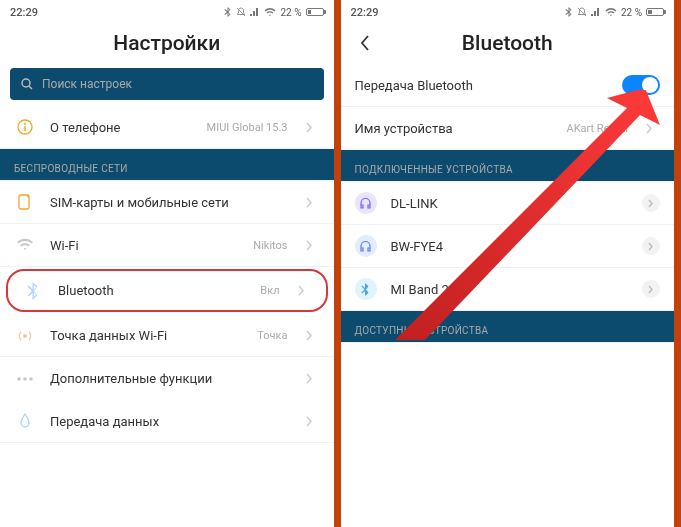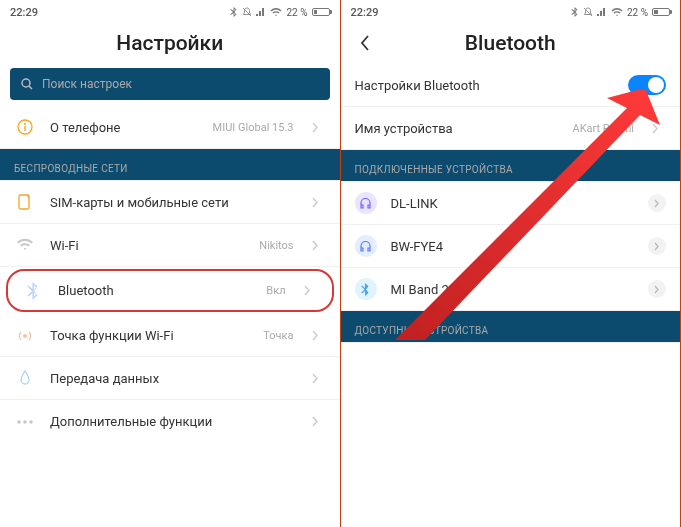--- a/index.html
+++ b/index.html
@@ -8,21 +8,21 @@
       background: #fff;
       display: flex;
       width: 681px;
       height: 527px;
       color: #333;
     }
     .panel {
       flex: 1;
       display: flex;
       flex-direction: column;
-      border-right: 1px solid #c2410c;
+      border-right: 7px solid #c2410c;
       position: relative;
       background: #fff;
     }
     .panel:last-child { border-right: none; }
 
     
     .status-bar {
       display: flex;
       justify-content: space-between;
       align-items: center;
@@ -298,52 +298,52 @@
     </div>
   </div>
 
   <div class="row">
     <span class="icon-wrap">
       <svg width="18" height="16" viewBox="0 0 18 16">
           <circle cx="9" cy="9" r="2" fill="#f5c6a6"></circle>
           <path d="M5 13c-2.2-2.2-2.2-5.8 0-8M13 5c2.2 2.2 2.2 5.8 0 8" stroke="#f5c6a6" stroke-width="1.3" fill="none"></path>
         </svg>
     </span>
-    <span class="label">Точка функции Wi-Fi</span>
+    <span class="label">Точка данных Wi-Fi</span>
     <span class="value">Точка</span>
-    <span class="chevron">
-        <svg width="7" height="11" viewBox="0 0 7 11">
-          <path d="M1 1l4 4.5L1 10" stroke="#ccc" stroke-width="1.5" fill="none"></path>
-        </svg>
-      </span>
-  </div>
-
-  <div class="row">
-    <span class="icon-wrap">
-      <svg width="14" height="18" viewBox="0 0 14 18">
-          <path d="M7 2C5 5 3 8 3 11a4 4 0 0 0 8 0c0-3-2-6-4-9z" stroke="#a6d4f5" stroke-width="1.3" fill="none"></path>
-        </svg>
-    </span>
-    <span class="label">Передача данных</span>
     <span class="chevron">
         <svg width="7" height="11" viewBox="0 0 7 11">
           <path d="M1 1l4 4.5L1 10" stroke="#ccc" stroke-width="1.5" fill="none"></path>
         </svg>
       </span>
   </div>
 
   <div class="row" style="border-bottom:none">
     <span class="icon-wrap">
       <svg width="18" height="6" viewBox="0 0 18 6">
           <circle cx="3" cy="3" r="1.8" fill="#c8c8c8"></circle>
           <circle cx="9" cy="3" r="1.8" fill="#c8c8c8"></circle>
           <circle cx="15" cy="3" r="1.8" fill="#c8c8c8"></circle>
         </svg>
     </span>
     <span class="label">Дополнительные функции</span>
+    <span class="chevron">
+        <svg width="7" height="11" viewBox="0 0 7 11">
+          <path d="M1 1l4 4.5L1 10" stroke="#ccc" stroke-width="1.5" fill="none"></path>
+        </svg>
+      </span>
+  </div>
+
+  <div class="row">
+    <span class="icon-wrap">
+      <svg width="14" height="18" viewBox="0 0 14 18">
+          <path d="M7 2C5 5 3 8 3 11a4 4 0 0 0 8 0c0-3-2-6-4-9z" stroke="#a6d4f5" stroke-width="1.3" fill="none"></path>
+        </svg>
+    </span>
+    <span class="label">Передача данных</span>
     <span class="chevron">
         <svg width="7" height="11" viewBox="0 0 7 11">
           <path d="M1 1l4 4.5L1 10" stroke="#ccc" stroke-width="1.5" fill="none"></path>
         </svg>
       </span>
   </div>
 
 </div>
 
 <div class="panel">
@@ -373,21 +373,21 @@
   <div class="header">
     <span class="back-btn">
       <svg width="10" height="16" viewBox="0 0 10 16">
           <path d="M8 1L2 8l6 7" stroke="#333" stroke-width="1.8" fill="none"></path>
         </svg>
     </span>
     <span>Bluetooth</span>
   </div>
 
   <div class="row">
-    <span class="label">Настройки Bluetooth</span>
+    <span class="label">Передача Bluetooth</span>
     <span class="toggle">
         <span class="knob"></span>
       </span>
   </div>
 
   <div class="row">
     <span class="label">Имя устройства</span>
     <span class="value">AKart Redmi</span>
     <span class="chevron">
         <svg width="7" height="11" viewBox="0 0 7 11">

